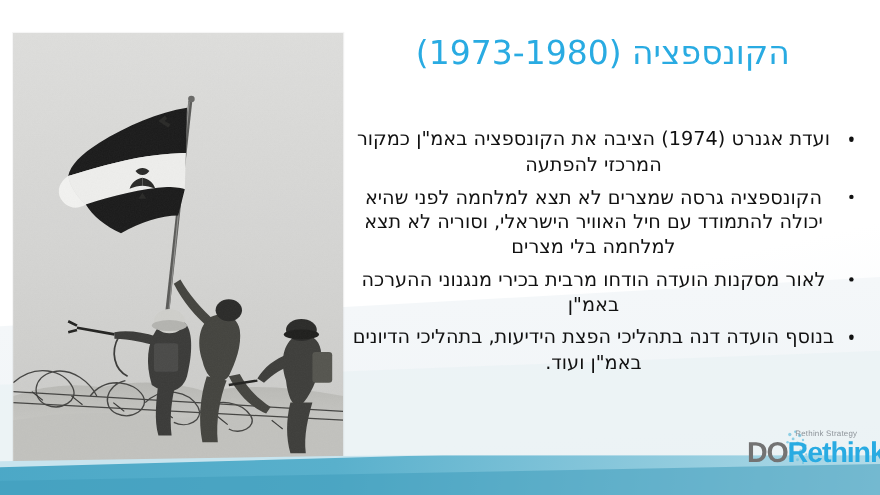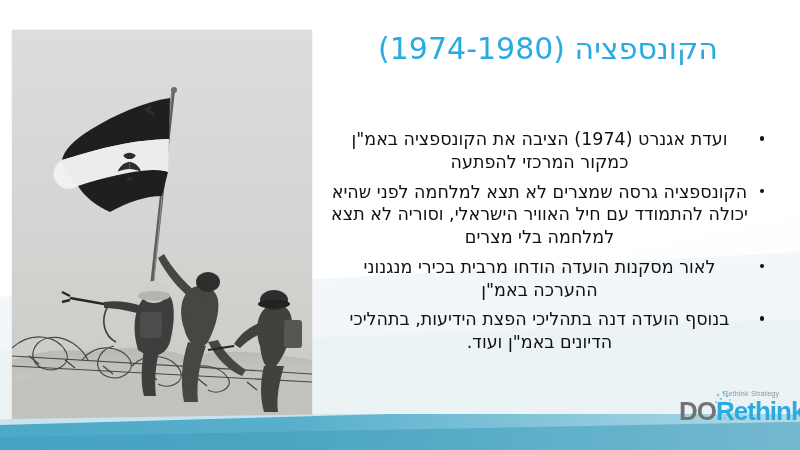--- a/index.html
+++ b/index.html
@@ -110,21 +110,21 @@
     right: 18px;
     top: 112px;
     width: 470px;
     direction: rtl;
     color: #111111;
     font-size: 17.5px;
     line-height: 1.30;
   }
   ul.bullets {
     list-style: none;
-    margin: 16px;
+    margin: 4px;
     padding: 0;
   }
   ul.bullets > li {
     position: relative;
     padding-right: 17px;
     padding-left: 2px;
     margin-bottom: 7px;
     text-align: center;
   }
   ul.bullets > li .dot {
@@ -279,21 +279,21 @@
         <rect x="272" y="290" width="18" height="28" rx="3" fill="#55554f"></rect>
       </g>
       <g stroke="#232321" stroke-width="2.2" fill="none">
         <path d="M222 316 L 196 320"></path>
       </g>
 
       <rect width="300" height="395" fill="transparent" filter="url(#grain)" opacity=".5"></rect>
     </svg>
   </div>
 
-  <div class="title">הקונספציה (1974-1980)</div>
+  <div class="title">הקונספציה (1973-1980)</div>
 
   <div class="body">
     <ul class="bullets">
       <li>
         <span class="dot"></span>
         <span>ועדת אגנרט (1974) הציבה את הקונספציה באמ"ן כמקור המרכזי להפתעה</span>
       </li>
       <li>
         <span class="dot"></span>
         <span>הקונספציה גרסה שמצרים לא תצא למלחמה לפני שהיא יכולה להתמודד עם חיל האוויר הישראלי, וסוריה לא תצא למלחמה בלי מצרים</span>

